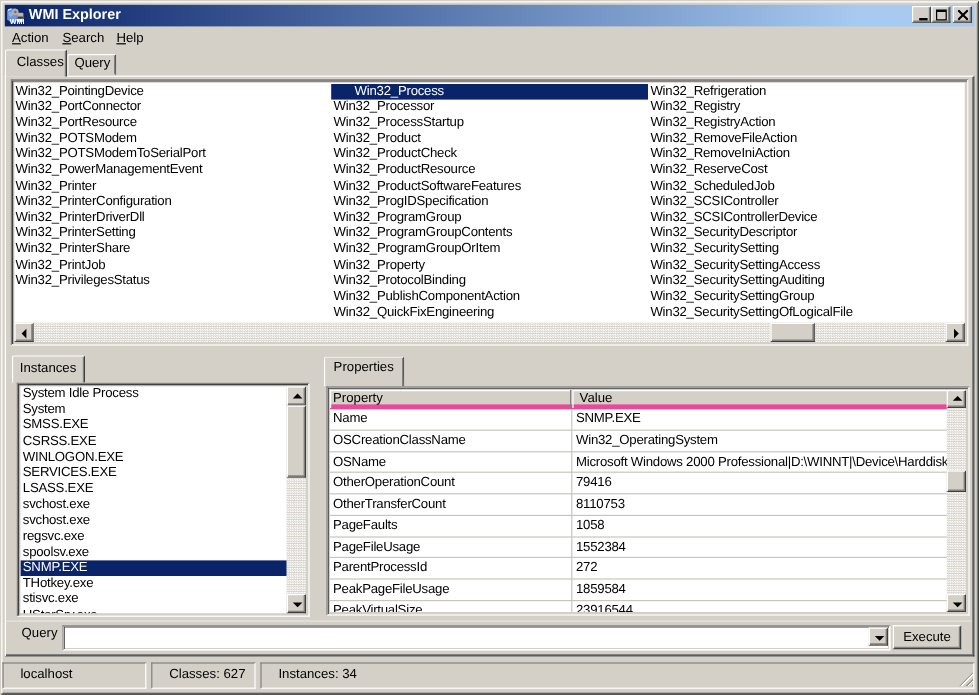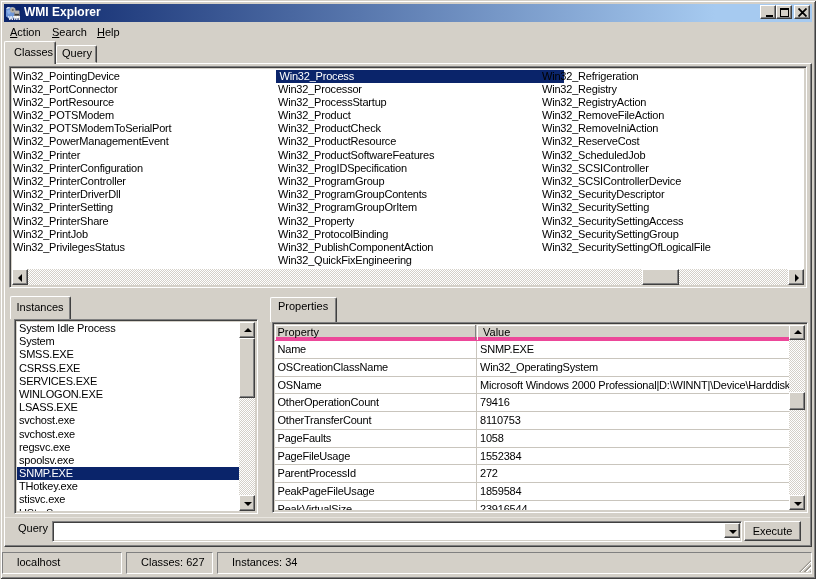--- a/index.html
+++ b/index.html
@@ -74,29 +74,28 @@
     <div class="content" style="left:2px;top:2px;right:2px;bottom:18px;">
       <div class="col" style="left:1px;top:0.5px;width:262px">
 <div>Win32_PointingDevice</div>
 <div>Win32_PortConnector</div>
 <div>Win32_PortResource</div>
 <div>Win32_POTSModem</div>
 <div>Win32_POTSModemToSerialPort</div>
 <div>Win32_PowerManagementEvent</div>
 <div>Win32_Printer</div>
 <div>Win32_PrinterConfiguration</div>
-<div>Win32_PrinterController</div>
 <div>Win32_PrinterDriverDll</div>
 <div>Win32_PrinterSetting</div>
 <div>Win32_PrinterShare</div>
 <div>Win32_PrintJob</div>
 <div>Win32_PrivilegesStatus</div>
       </div>
       <div class="col" style="left:266px;top:0.5px;width:264px">
-<div class="sel" style="margin-left:-2.5px;padding-left:4px;width:288px">Win32_Process</div>
+<div class="sel" style="margin-left:-2.5px;padding-left:20px;width:264px">Win32_Process</div>
 <div>Win32_Processor</div>
 <div>Win32_ProcessStartup</div>
 <div>Win32_Product</div>
 <div>Win32_ProductCheck</div>
 <div>Win32_ProductResource</div>
 <div>Win32_ProductSoftwareFeatures</div>
 <div>Win32_ProgIDSpecification</div>
 <div>Win32_ProgramGroup</div>
 <div>Win32_ProgramGroupContents</div>
 <div>Win32_ProgramGroupOrItem</div>
@@ -111,20 +110,21 @@
 <div>Win32_RegistryAction</div>
 <div>Win32_RemoveFileAction</div>
 <div>Win32_RemoveIniAction</div>
 <div>Win32_ReserveCost</div>
 <div>Win32_ScheduledJob</div>
 <div>Win32_SCSIController</div>
 <div>Win32_SCSIControllerDevice</div>
 <div>Win32_SecurityDescriptor</div>
 <div>Win32_SecuritySetting</div>
 <div>Win32_SecuritySettingAccess</div>
+<div>Win32_SecuritySettingAuditing</div>
 <div>Win32_SecuritySettingGroup</div>
 <div>Win32_SecuritySettingOfLogicalFile</div>
       </div>
     </div>
     <div class="abs dither" style="left:2px;bottom:2px;height:16px;right:2px;">
       <div class="sbtn" style="left:0;top:0;width:16px;height:16px">
           <div class="tri" style="left:5px;top:4px;border-right:4px solid #000;border-top:4px solid transparent;border-bottom:4px solid transparent"></div>
         </div>
       <div class="sbtn" style="right:0;top:0;width:16px;height:16px">
           <div class="tri" style="left:6px;top:4px;border-left:4px solid #000;border-top:4px solid transparent;border-bottom:4px solid transparent"></div>
@@ -134,22 +134,22 @@
   </div>
   <div class="tab" style="left:10px;top:296px;width:61px;height:23px;border-bottom:none">
       <div class="abs" style="left:5.5px;top:3.5px">Instances</div>
     </div>
   <div class="lbx" style="left:13.5px;top:319px;width:244px;height:195px;">
     <div class="content" style="left:2px;top:2px;bottom:2px;right:18px;" id="instlist">
 <div>System Idle Process</div>
 <div>System</div>
 <div>SMSS.EXE</div>
 <div>CSRSS.EXE</div>
+<div>WINLOGON.EXE</div>
 <div>SERVICES.EXE</div>
-<div>WINLOGON.EXE</div>
 <div>LSASS.EXE</div>
 <div>svchost.exe</div>
 <div>svchost.exe</div>
 <div>regsvc.exe</div>
 <div>spoolsv.exe</div>
 <div class="sel">SNMP.EXE</div>
 <div>THotkey.exe</div>
 <div>stisvc.exe</div>
 <div>UStorSrv.exe</div>
     </div>

